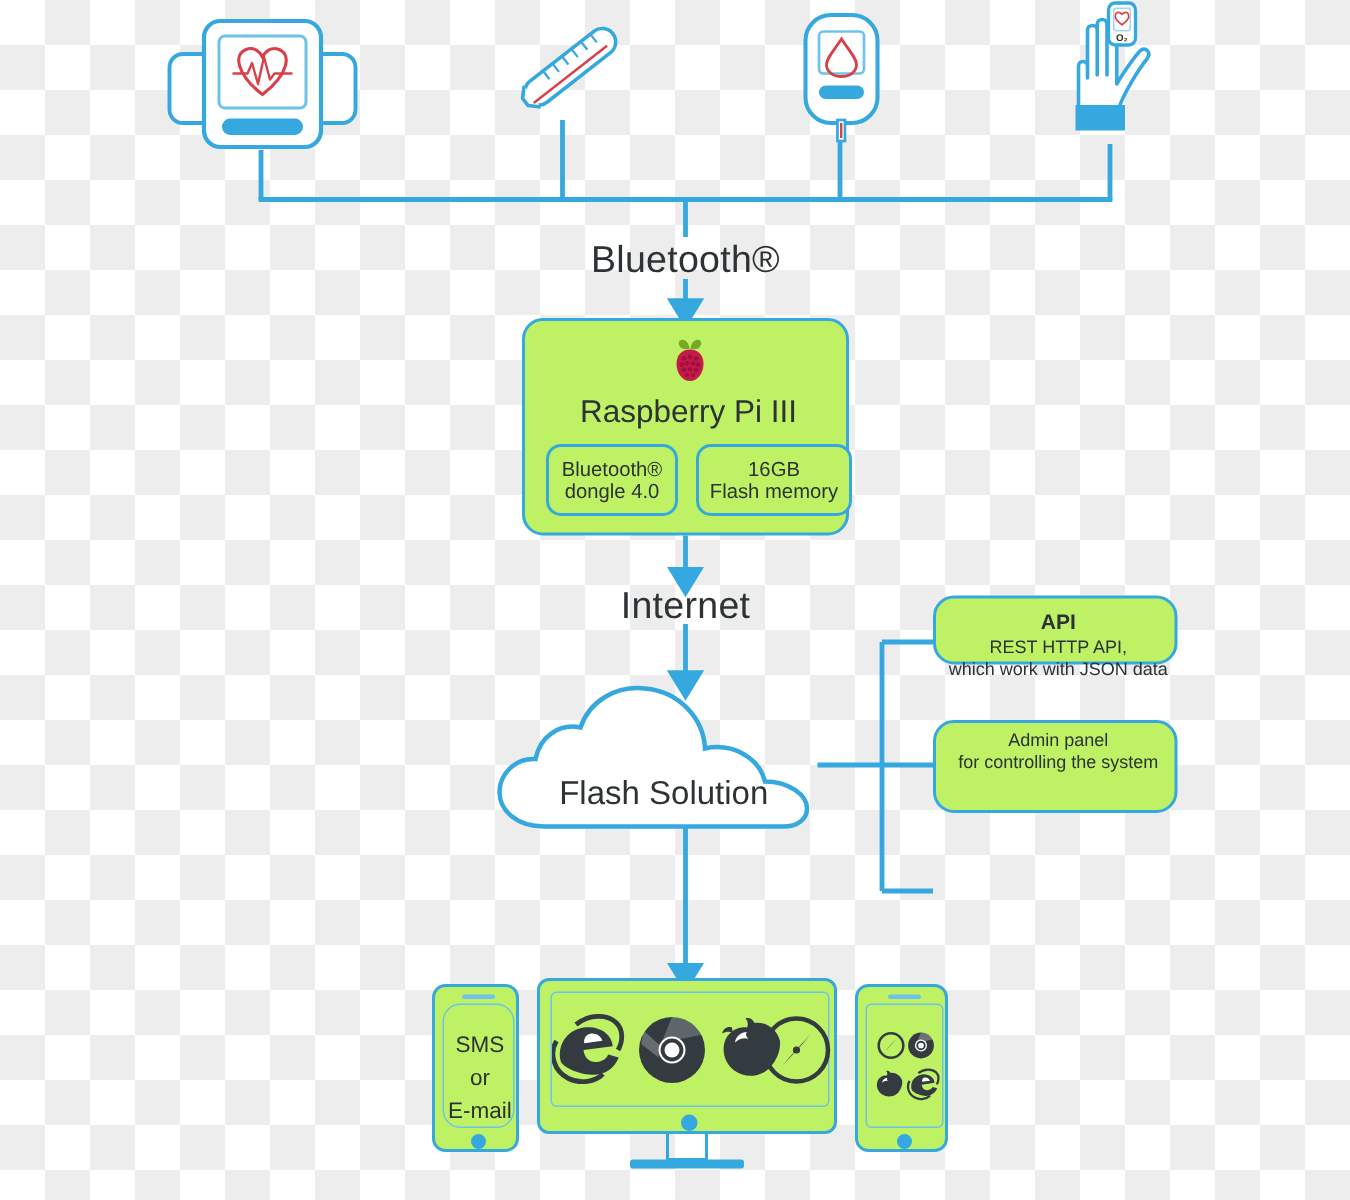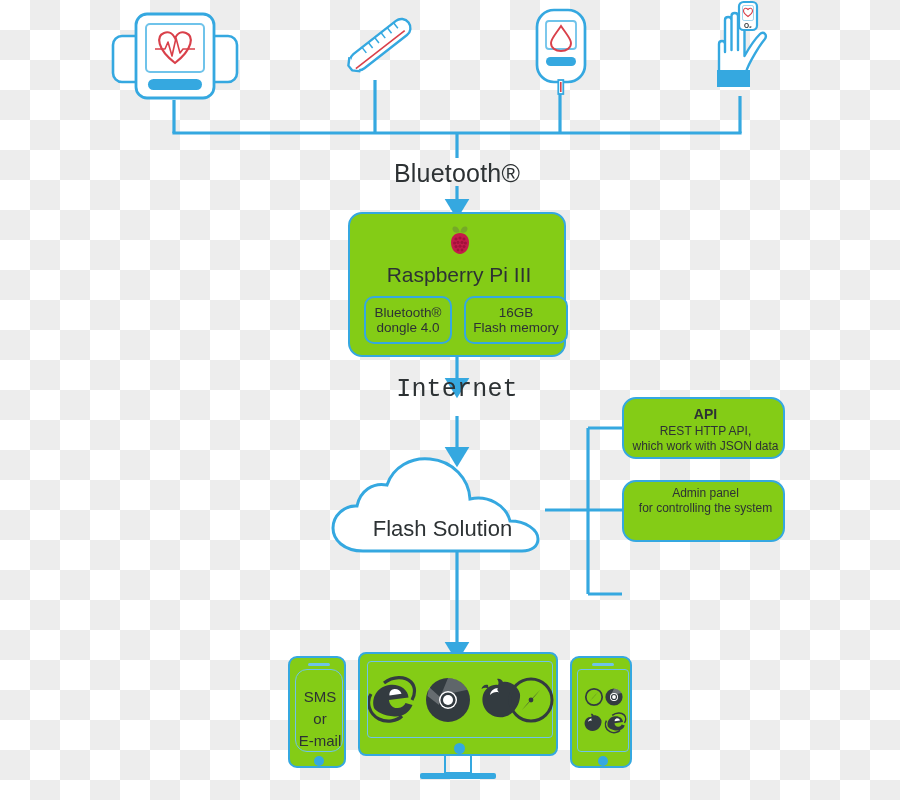--- a/index.html
+++ b/index.html
@@ -21,21 +21,21 @@
     background-size:60px 60px;
     background-position:0 0,30px 30px;
     z-index:0;
   }
   #stage{position:absolute;inset:0;z-index:2;}
   #wires{position:absolute;inset:0;z-index:1;}
 
   .node{position:absolute;box-sizing:border-box;}
 
   .rbox{
-    background:#84cc16;
+    background:#bef264;
     border:2.5px solid #35a8e0;
     border-radius:14px;
     box-sizing:border-box;
   }
   .label{
     position:absolute;
     color:#2d3234;
     text-align:center;
     line-height:1.28;
     white-space:pre-line;
@@ -179,32 +179,32 @@
       <span class="chip-text">Bluetooth®</span>
       <span class="chip-text">dongle 4.0</span>
     </div>
 
     <div class="node rbox center" style="left:114px;top:82px;width:104px;height:48px;border-width:2px;border-radius:10px;flex-direction:column;">
       <span class="chip-text">16GB</span>
       <span class="chip-text">Flash memory</span>
     </div>
   </div>
 
-  <div class="label big-label" style="left:357px;top:374px;width:200px;font-family:Liberation Mono, monospace;">Internet</div>
+  <div class="label big-label" style="left:357px;top:388px;width:200px;">Internet</div>
 
   <div class="node" style="left:330px;top:455px;width:225px;height:100px;">
     <svg width="225" height="100" viewBox="0 0 225 100">
       <path d="M33 96 C14 96 3 85 3 73 C3 61 14 50 27 51 C30 36 43 27 57 30
                C63 12 81 2 100 4 C123 6 139 24 140 44
                C158 40 176 50 180 66 C196 66 208 75 208 84 C208 91 202 96 192 96 Z" fill="#ffffff" stroke="#35a8e0" stroke-width="3"></path>
     </svg>
     <div class="label cloud-text" style="left:0;top:60px;width:225px;">Flash Solution</div>
   </div>
 
-  <div class="node rbox" style="left:622px;top:397px;width:163px;height:62px;">
+  <div class="node rbox" style="left:622px;top:397px;width:163px;height:46px;">
     <div class="label svc-title" style="left:0;top:7px;width:163px;">API</div>
     <div class="label svc-text" style="left:4px;top:25px;width:155px;">REST HTTP API,
 which work with JSON data</div>
   </div>
 
   <div class="node rbox center" style="left:622px;top:480px;width:163px;height:62px;">
     <div class="label svc-text" style="left:4px;top:4px;width:155px;">Admin panel
 for controlling the system</div>
   </div>
 

